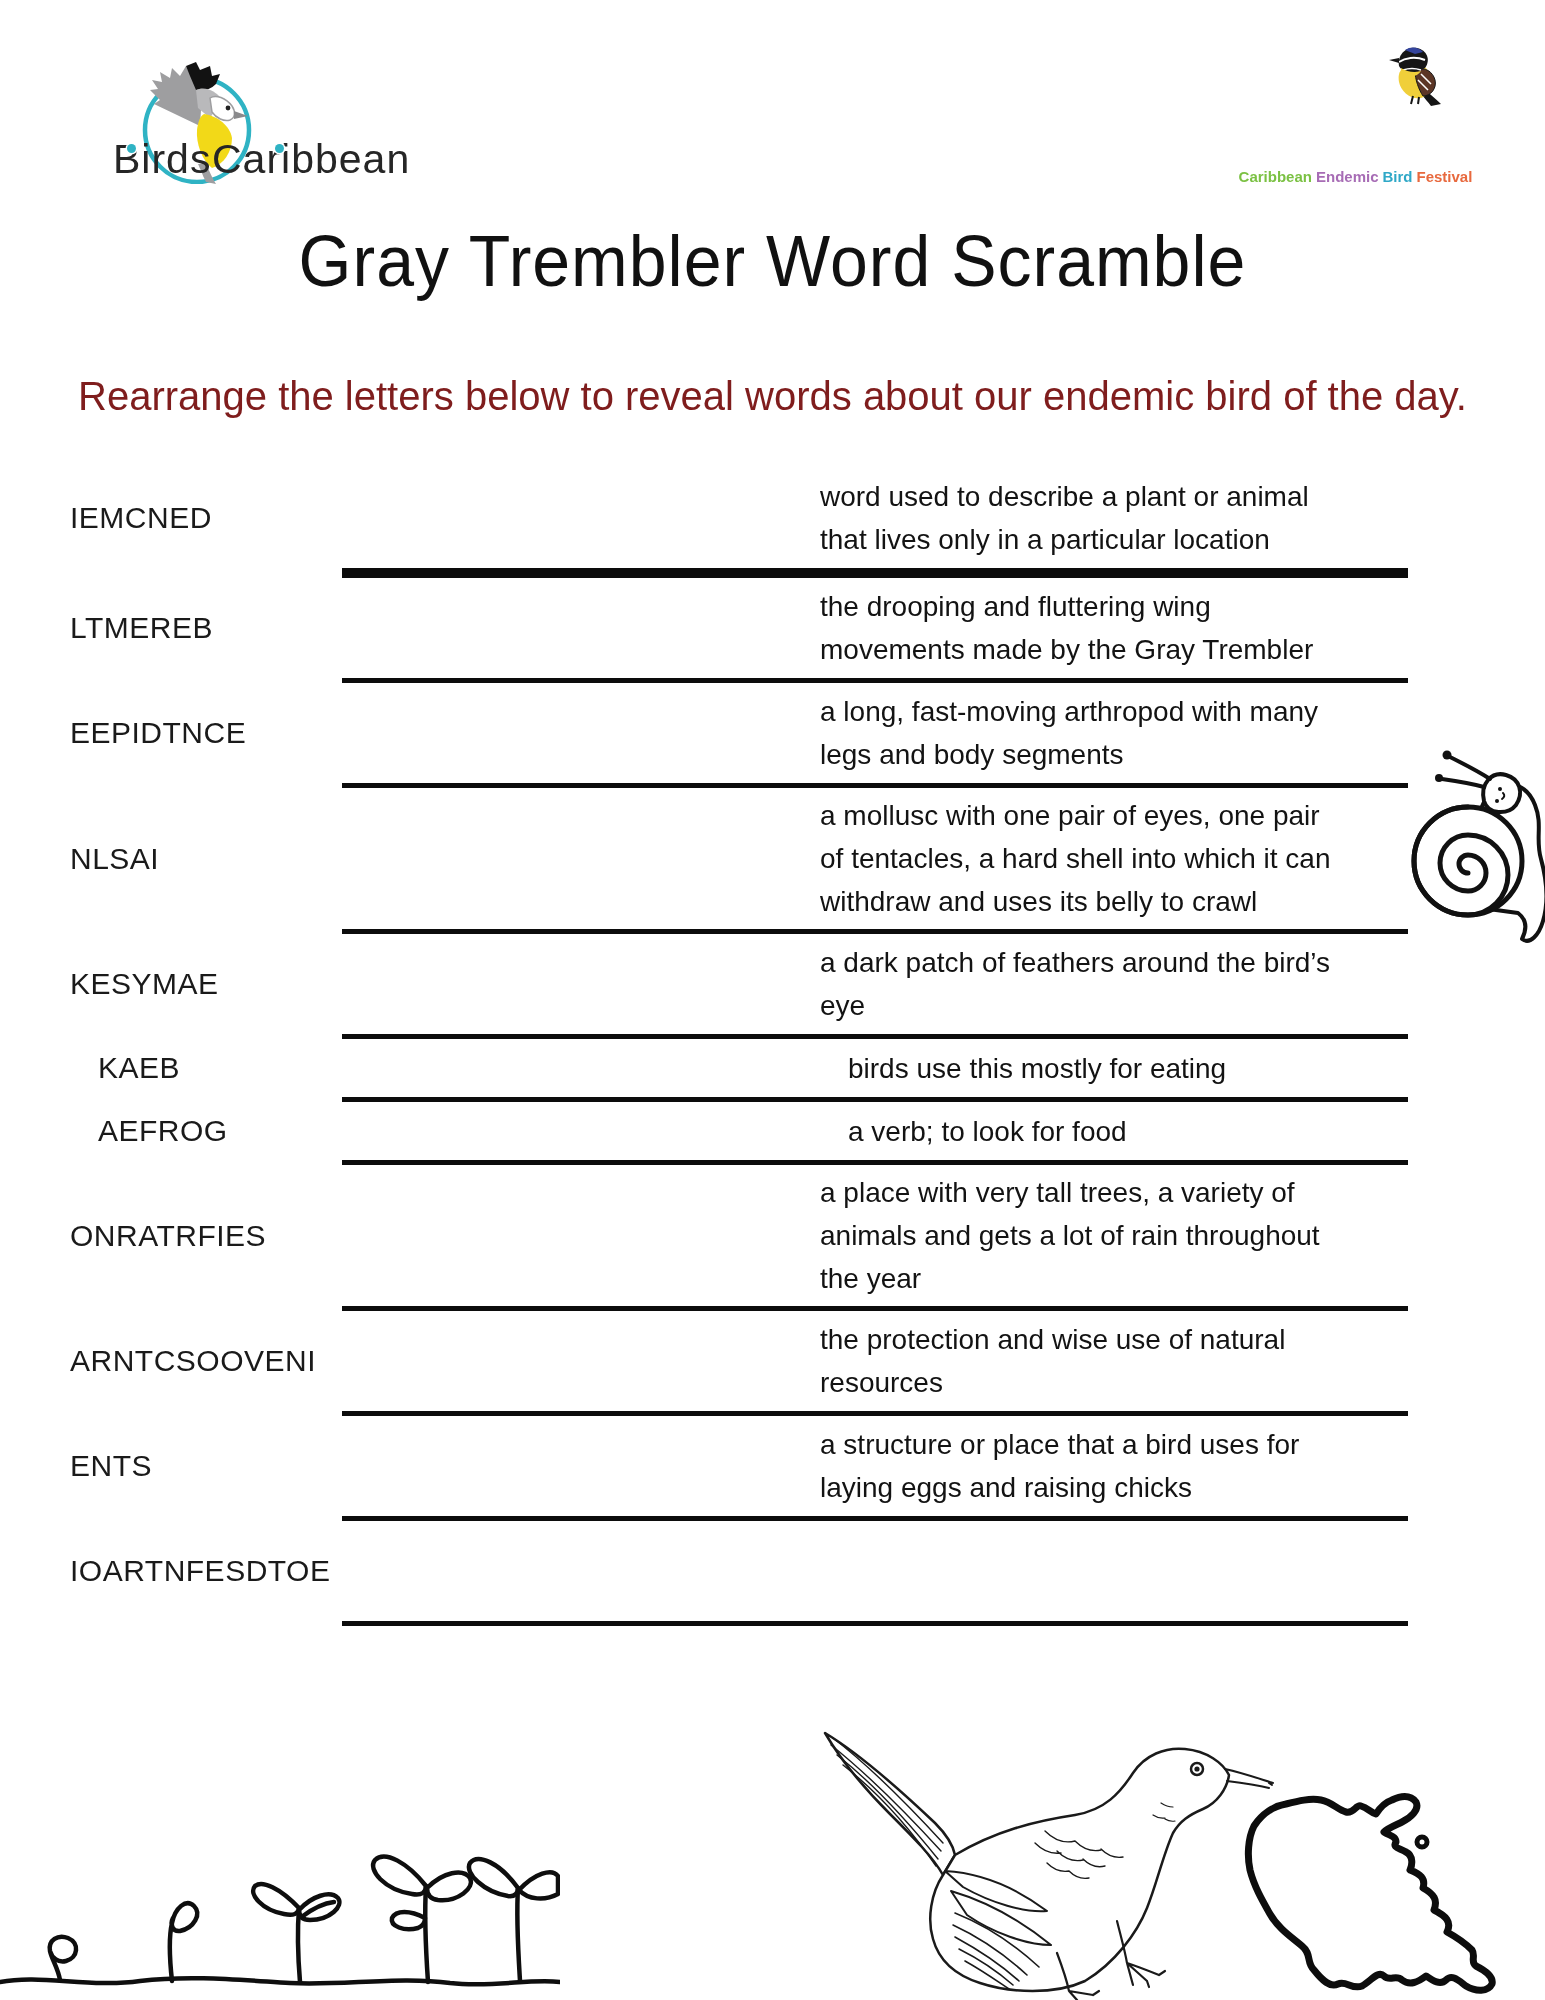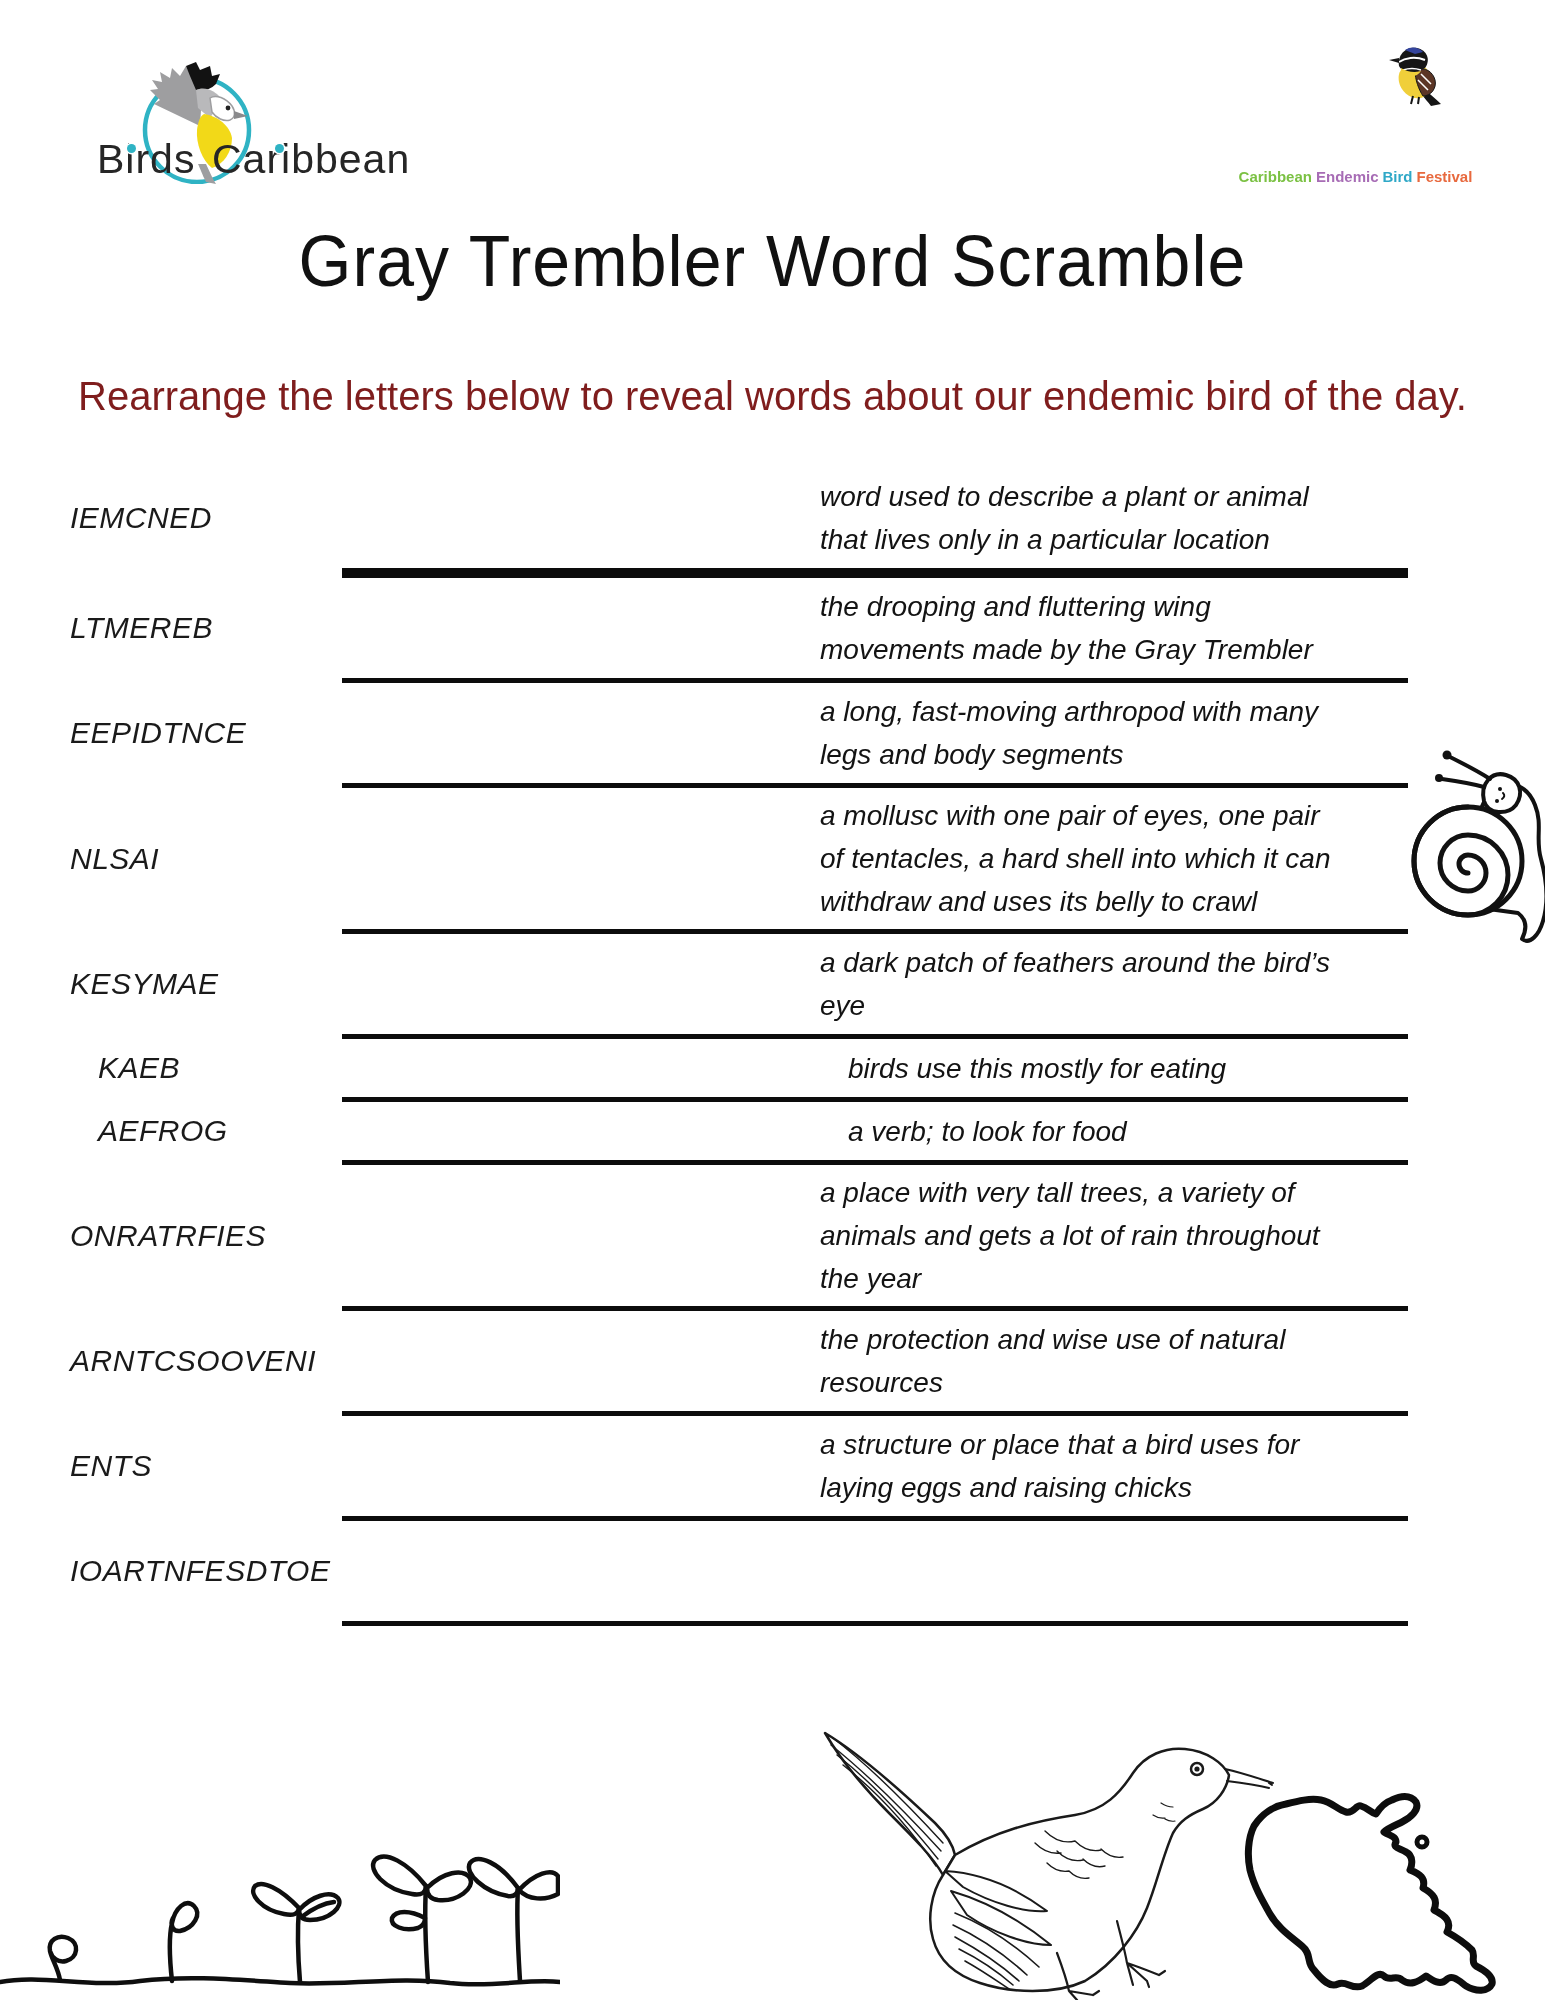--- a/index.html
+++ b/index.html
@@ -11,41 +11,41 @@
     background: #ffffff;
     overflow: hidden;
     font-family: "Liberation Sans", sans-serif;
     color: #141414;
   }
 
   
   .bc-logo { position: absolute; left: 95px; top: 55px; width: 345px; height: 130px; }
   .bc-logo svg { position: absolute; left: 45px; top: 5px; }
   .bc-word { position: absolute; top: 84px; font-size: 41px; line-height: 1; letter-spacing: 1px; color: #262626; }
-  .bc-w1 { left: 2px; }
+  .bc-w1 { left: 18px; }
   .bc-w2 { left: 117px; }
   .bc-idot { position: absolute; width: 9px; height: 9px; border-radius: 50%; background: #2fb3c4; box-shadow: 0 0 0 1.5px #ffffff; top: 89px; }
   .bc-idot1 { left: 32px; }
   .bc-idot2 { left: 180px; }
 
   
   .cebf { position: absolute; left: 1222px; top: 40px; width: 245px; height: 155px; }
   .cebf-letters { position: absolute; left: 0; top: 53px; width: 235px; text-align: center; font-size: 76px; font-weight: 700; line-height: 1; letter-spacing: 0; }
   .cebf-tagline { position: absolute; left: 0; top: 128px; width: 245px; text-align: center; font-size: 15px; font-weight: 700; letter-spacing: 0; white-space: nowrap; margin-left: 11px; }
   .cebf-tagline span { margin: 0 2px; }
   .cebf svg.cebf-bird { position: absolute; left: 163px; top: 0px; }
 
   
   .title { position: absolute; top: 222px; left: 0; width: 100%; text-align: center;
            font-size: 68px; font-weight: 400; letter-spacing: 1px; color: #111; transform: scaleY(1.05); }
   .subtitle { position: absolute; top: 374px; left: 0; width: 100%; text-align: center;
               font-size: 40px; font-weight: 400; letter-spacing: 0px; color: #7f1d1d; }
 
   
-  .rows { position: absolute; top: 468px; left: 0; width: 1545px; font-style: italic; }
+  .rows { position: absolute; top: 468px; left: 0; width: 1545px; }
   .row { position: relative; display: flex; align-items: center; }
   .row.h1 { height: 58px; margin-left: 28px; }
   .row.h2 { height: 100px; }
   .row.h3 { height: 141px; }
   .word { position: absolute; left: 70px; top: 50%; transform: translateY(-50%);
           font-size: 30px; letter-spacing: 0.5px; color: #1a1a1a; }
   .clue { margin-left: 820px; width: 600px; font-size: 28px; line-height: 43px;
           white-space: pre-line; color: #131313; }
   .rule { height: 5px; background: #0c0c0c; margin-left: 342px; width: 1066px; }
 

